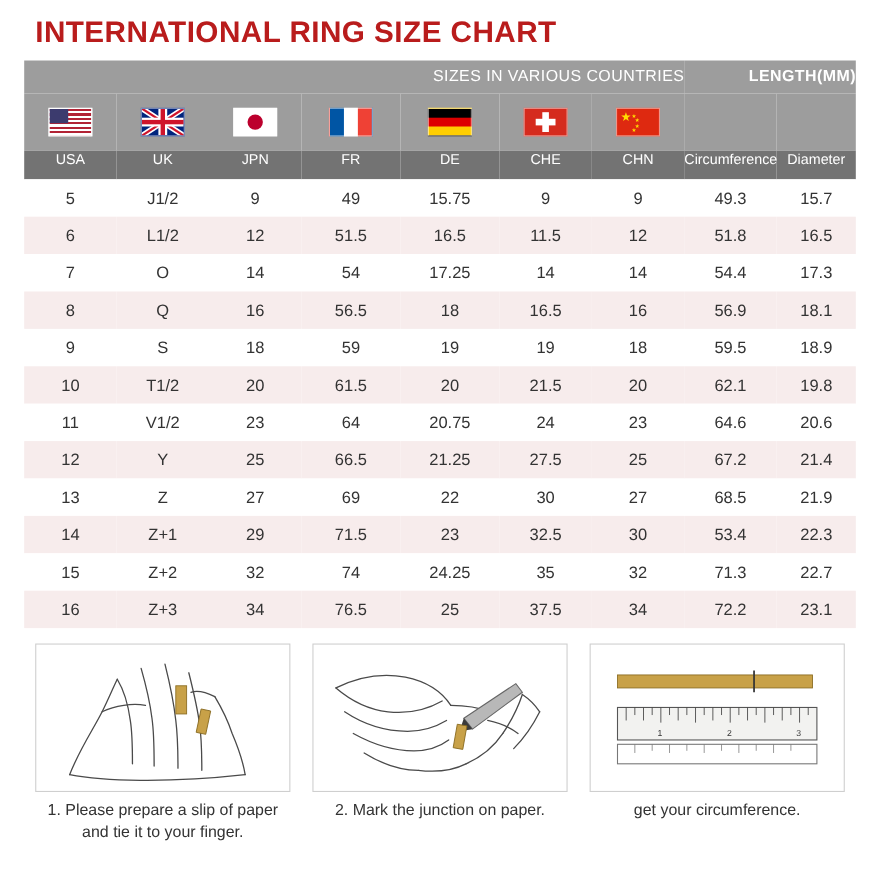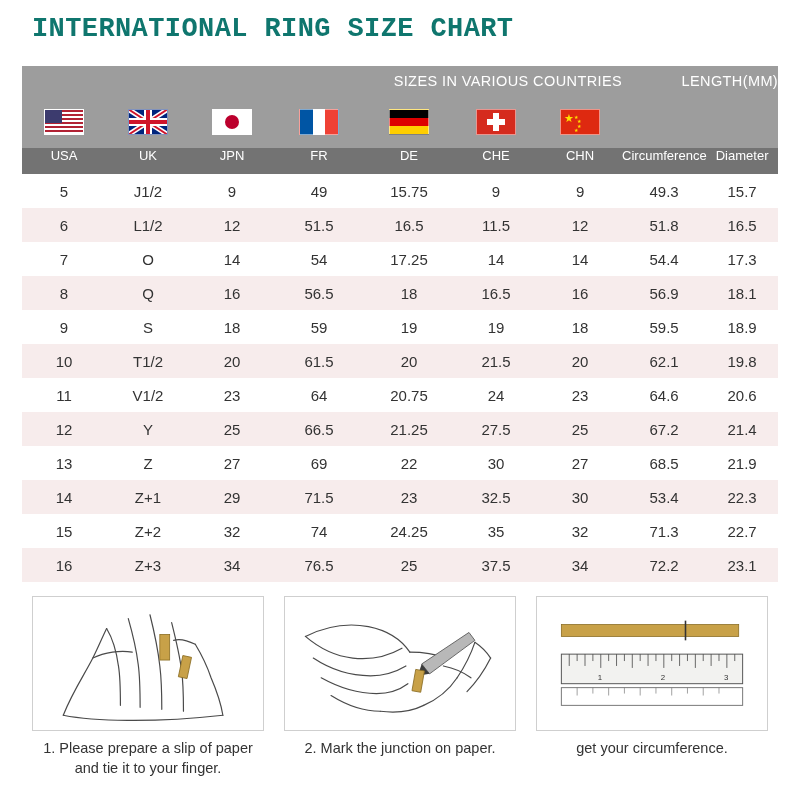--- a/index.html
+++ b/index.html
@@ -18,44 +18,44 @@
     width: 800px;
     height: 800px;
     position: relative;
     box-sizing: border-box;
     padding: 0 22px;
   }
   .title {
     font-size: 27px;
     font-weight: bold;
     letter-spacing: 0.4px;
-    color: #0f766e;
-    padding: 14px 0 22px 10px;
-    font-family: Liberation Mono, monospace;
+    color: #b91c1c;
+    padding: 14px 0 10px 10px;
+    font-family: Liberation Sans, sans-serif;
   }
   table.sizes {
     width: 756px;
     border-collapse: collapse;
     table-layout: fixed;
   }
   table.sizes td, table.sizes th {
     padding: 0;
     margin: 0;
     border: none;
   }
   .hdr-group {
     background: #9d9d9d;
     color: #ffffff;
     font-size: 14.5px;
     text-align: right;
     height: 30px;
     letter-spacing: 0.4px;
     border-right: 2px solid #ffffff;
   }
-  .hdr-group.last { border-right: none; }
+  .hdr-group.last { border-right: none; font-weight: bold; }
   .flagrow td {
     background: #9d9d9d;
     height: 52px;
     text-align: center;
     vertical-align: middle;
     border-right: 2px solid #ffffff;
   }
   .flagrow td.last { border-right: none; }
   .flag {
     width: 40px;

